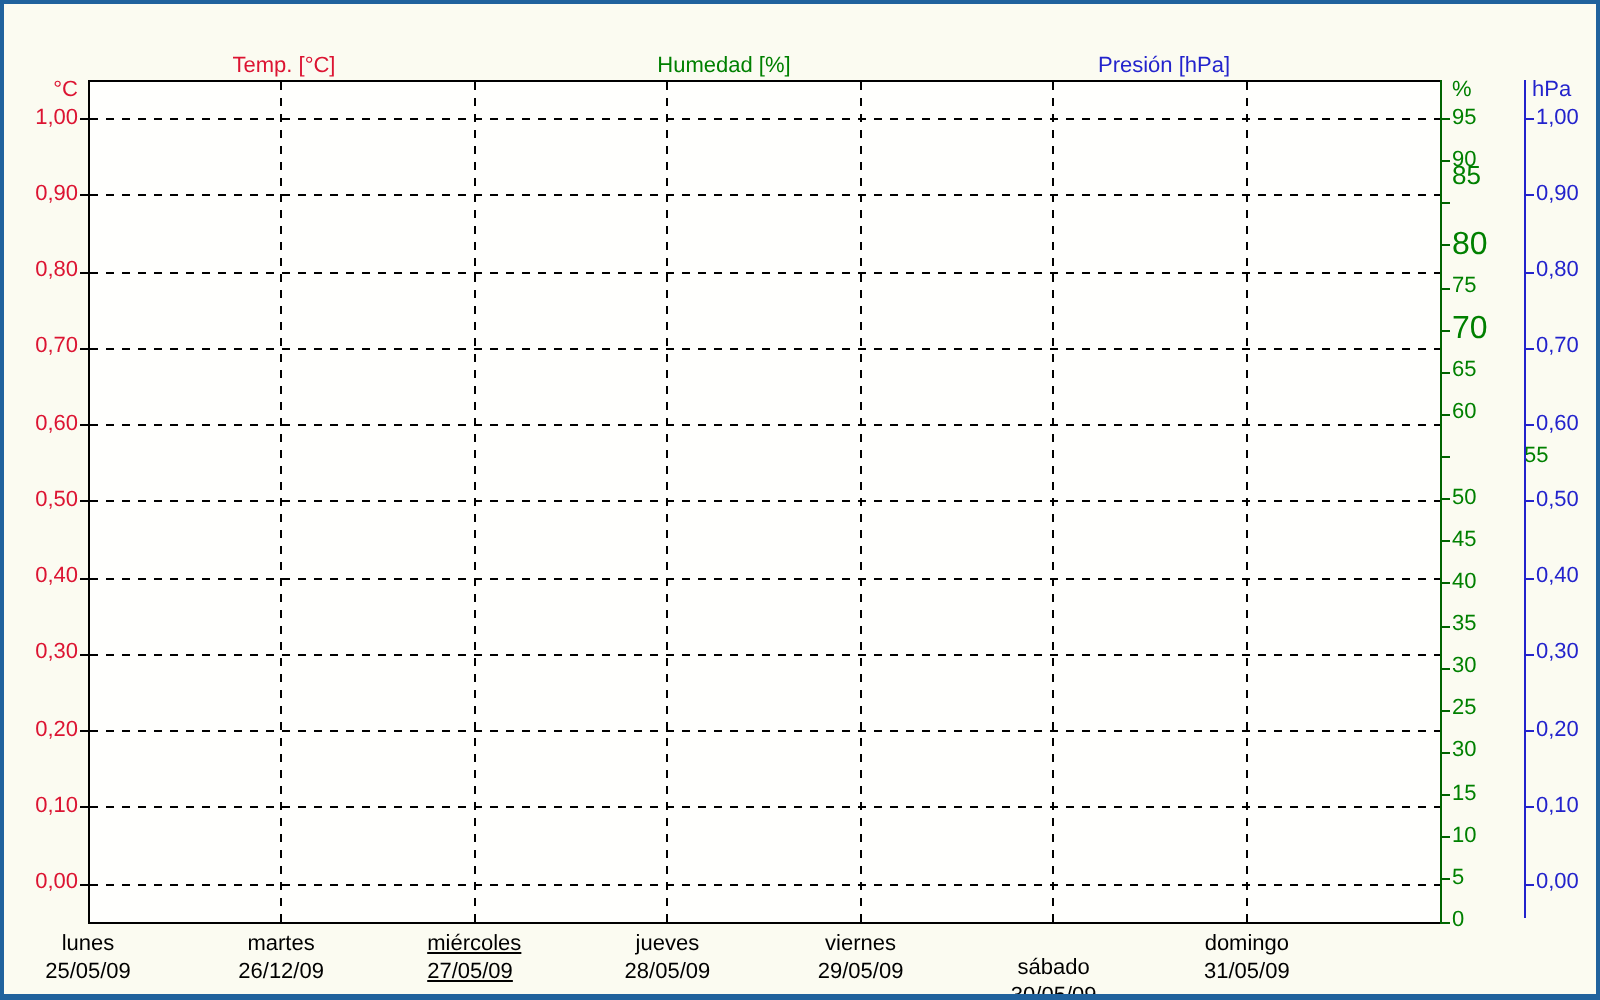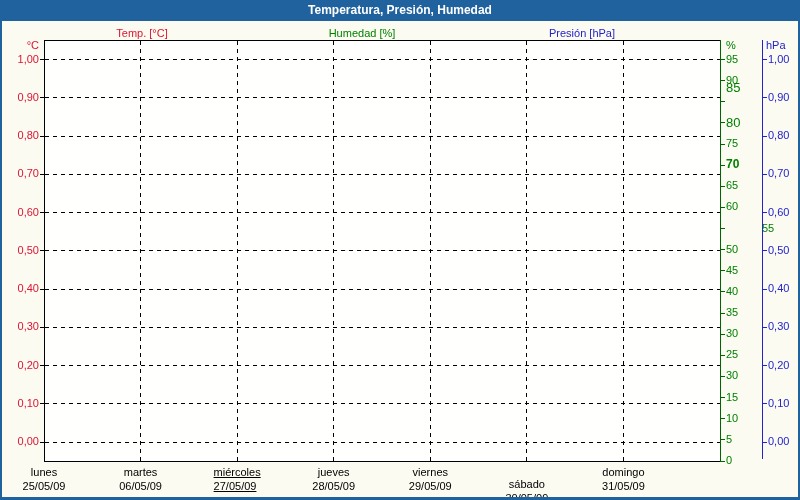--- a/index.html
+++ b/index.html
@@ -23,23 +23,20 @@
   .axis-header{position:absolute;font-size:11px;line-height:13px;white-space:nowrap;}
   .frame{
     position:absolute;inset:0;box-sizing:border-box;
     border:2px solid;border-bottom-width:3px;pointer-events:none;z-index:10;
   }
 </style>
 </head>
 <body>
 
 <div id="win" style="background: rgb(251, 251, 241);">
-  <div class="titlebar" style="background: rgb(32, 98, 157); color: rgb(255, 255, 255);">
-    <span>Temperatura, Presión, Humedad</span>
-  </div>
 
   <span class="legend-item" style="left: 142px; color: rgb(220, 20, 50);">Temp. [°C]</span>
   <span class="legend-item" style="left: 362px; color: rgb(0, 128, 0);">Humedad [%]</span>
   <span class="legend-item" style="left: 582px; color: rgb(35, 35, 204);">Presión [hPa]</span>
 
   <div class="plot" style="background: rgb(255, 255, 253);"></div>
 
   <div class="axis-header" style="left: 2px; top: 39px; width: 37px; text-align: right; color: rgb(220, 20, 50);">°C</div>
   <div class="axis-header" style="left: 726px; top: 39px; color: rgb(0, 128, 0);">%</div>
   <div class="axis-header" style="left: 766px; top: 39px; color: rgb(35, 35, 204);">hPa</div>
@@ -107,25 +104,25 @@
     <div style="position: absolute; left: 526.357px; top: 41px; width: 1px; height: 420px; background: repeating-linear-gradient(rgb(0, 0, 0) 0px, rgb(0, 0, 0) 4px, transparent 4px, transparent 8px);"></div>
     <div style="position: absolute; left: 622.929px; top: 41px; width: 1px; height: 420px; background: repeating-linear-gradient(rgb(0, 0, 0) 0px, rgb(0, 0, 0) 4px, transparent 4px, transparent 8px);"></div>
     <div style="position: absolute; left: 720px; top: 40px; width: 1px; height: 422px; background: rgb(0, 100, 0);"></div>
     <div style="position: absolute; left: 721px; top: 59px; width: 4px; height: 1px; background: rgb(0, 100, 0);"></div>
     <div style="position: absolute; left: 726px; top: 52.5px; color: rgb(0, 128, 0); font-size: 11px; line-height: 13px; white-space: nowrap;">95</div>
     <div style="position: absolute; left: 721px; top: 80.1316px; width: 4px; height: 1px; background: rgb(0, 100, 0);"></div>
     <div style="position: absolute; left: 726px; top: 73.6316px; color: rgb(0, 128, 0); font-size: 11px; line-height: 13px; white-space: nowrap;">90</div>
     <div style="position: absolute; left: 721px; top: 101.263px; width: 4px; height: 1px; background: rgb(0, 100, 0);"></div>
     <div style="position: absolute; left: 726px; top: 81px; color: rgb(0, 128, 0); font-size: 13px; line-height: 13px; white-space: nowrap;">85</div>
     <div style="position: absolute; left: 721px; top: 122.395px; width: 4px; height: 1px; background: rgb(0, 100, 0);"></div>
-    <div style="position: absolute; left: 726px; top: 115.895px; color: rgb(0, 128, 0); font-size: 13px; line-height: 13px; white-space: nowrap;">80</div>
+    <div style="position: absolute; left: 726px; top: 115.895px; color: rgb(0, 128, 0); font-size: 16px; line-height: 13px; white-space: nowrap;">80</div>
     <div style="position: absolute; left: 721px; top: 143.526px; width: 4px; height: 1px; background: rgb(0, 100, 0);"></div>
     <div style="position: absolute; left: 726px; top: 137.026px; color: rgb(0, 128, 0); font-size: 11px; line-height: 13px; white-space: nowrap;">75</div>
     <div style="position: absolute; left: 721px; top: 164.658px; width: 4px; height: 1px; background: rgb(0, 100, 0);"></div>
-    <div style="position: absolute; left: 726px; top: 158.158px; color: rgb(0, 128, 0); font-size: 12px; line-height: 13px; white-space: nowrap; font-weight: bold;">70</div>
+    <div style="position: absolute; left: 726px; top: 158.158px; color: rgb(0, 128, 0); font-size: 16px; line-height: 13px; white-space: nowrap;">70</div>
     <div style="position: absolute; left: 721px; top: 185.789px; width: 4px; height: 1px; background: rgb(0, 100, 0);"></div>
     <div style="position: absolute; left: 726px; top: 179.289px; color: rgb(0, 128, 0); font-size: 11px; line-height: 13px; white-space: nowrap;">65</div>
     <div style="position: absolute; left: 721px; top: 206.921px; width: 4px; height: 1px; background: rgb(0, 100, 0);"></div>
     <div style="position: absolute; left: 726px; top: 200.421px; color: rgb(0, 128, 0); font-size: 11px; line-height: 13px; white-space: nowrap;">60</div>
     <div style="position: absolute; left: 721px; top: 228.053px; width: 4px; height: 1px; background: rgb(0, 100, 0);"></div>
     <div style="position: absolute; left: 726px; top: 221.553px; color: rgb(0, 128, 0); font-size: 11px; line-height: 13px; white-space: nowrap; padding-left: 36px;">55</div>
     <div style="position: absolute; left: 721px; top: 249.184px; width: 4px; height: 1px; background: rgb(0, 100, 0);"></div>
     <div style="position: absolute; left: 726px; top: 242.684px; color: rgb(0, 128, 0); font-size: 11px; line-height: 13px; white-space: nowrap;">50</div>
     <div style="position: absolute; left: 721px; top: 270.316px; width: 4px; height: 1px; background: rgb(0, 100, 0);"></div>
     <div style="position: absolute; left: 726px; top: 263.816px; color: rgb(0, 128, 0); font-size: 11px; line-height: 13px; white-space: nowrap;">45</div>
@@ -147,21 +144,21 @@
     <div style="position: absolute; left: 726px; top: 432.868px; color: rgb(0, 128, 0); font-size: 11px; line-height: 13px; white-space: nowrap;">5</div>
     <div style="position: absolute; left: 721px; top: 460.5px; width: 4px; height: 1px; background: rgb(0, 100, 0);"></div>
     <div style="position: absolute; left: 726px; top: 454px; color: rgb(0, 128, 0); font-size: 11px; line-height: 13px; white-space: nowrap;">0</div>
     <div style="position: absolute; left: 762px; top: 40px; width: 1px; height: 419px; background: rgb(35, 35, 204);"></div>
     <div style="position: absolute; left: 44px; top: 465px; transform: translateX(-50%); text-align: center; font-size: 11px; line-height: 14px; color: rgb(0, 0, 0); white-space: nowrap;">
       <div>lunes</div>
       <div>25/05/09</div>
     </div>
     <div style="position: absolute; left: 140.571px; top: 465px; transform: translateX(-50%); text-align: center; font-size: 11px; line-height: 14px; color: rgb(0, 0, 0); white-space: nowrap;">
       <div>martes</div>
-      <div>06/05/09</div>
+      <div>26/12/09</div>
     </div>
     <div style="position: absolute; left: 237.143px; top: 465px; transform: translateX(-50%); text-align: left; font-size: 11px; line-height: 14px; color: rgb(0, 0, 0); white-space: nowrap; text-decoration: underline;">
       <div>miércoles</div>
       <div>27/05/09</div>
     </div>
     <div style="position: absolute; left: 333.714px; top: 465px; transform: translateX(-50%); text-align: center; font-size: 11px; line-height: 14px; color: rgb(0, 0, 0); white-space: nowrap;">
       <div>jueves</div>
       <div>28/05/09</div>
     </div>
     <div style="position: absolute; left: 430.286px; top: 465px; transform: translateX(-50%); text-align: center; font-size: 11px; line-height: 14px; color: rgb(0, 0, 0); white-space: nowrap;">

